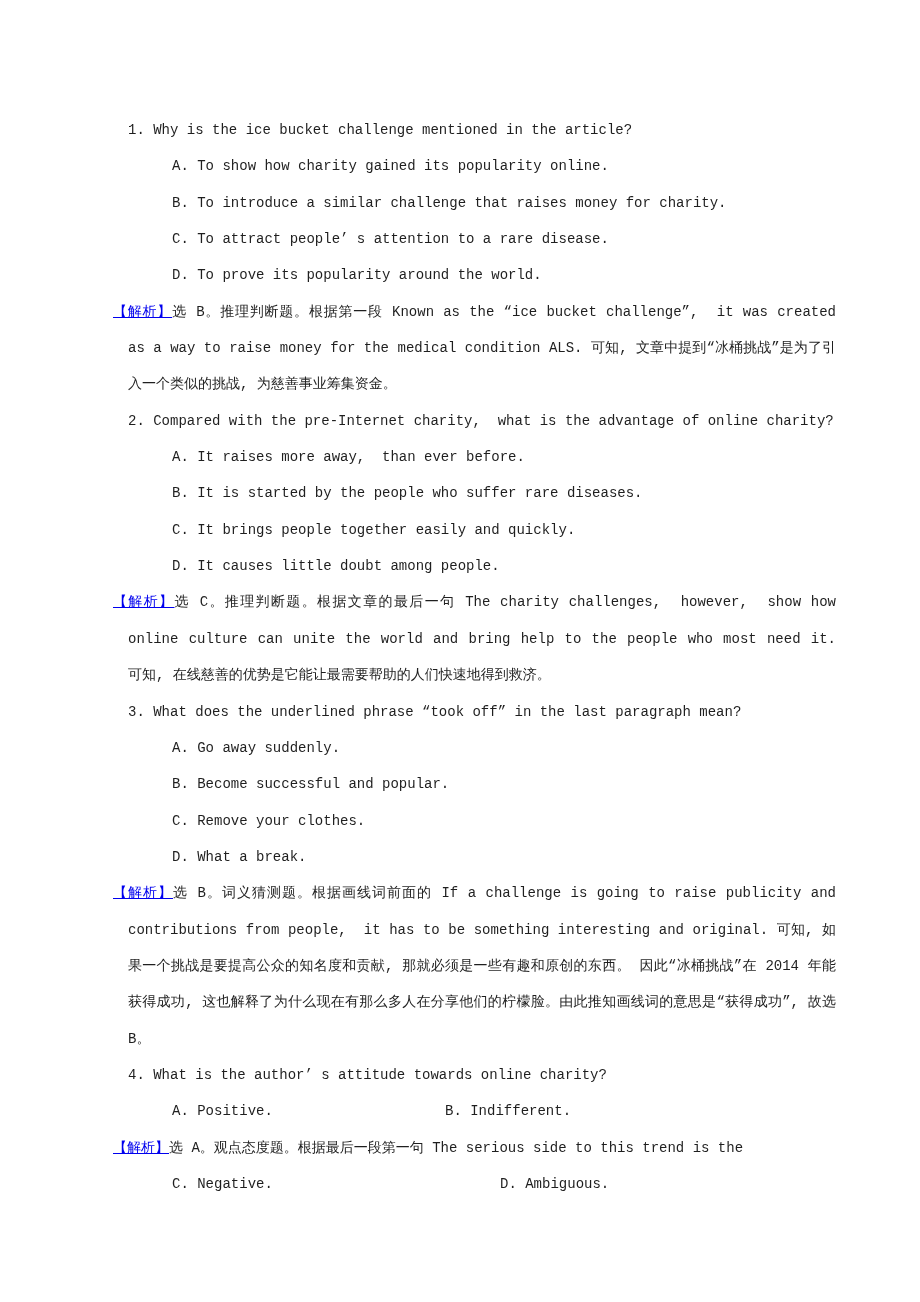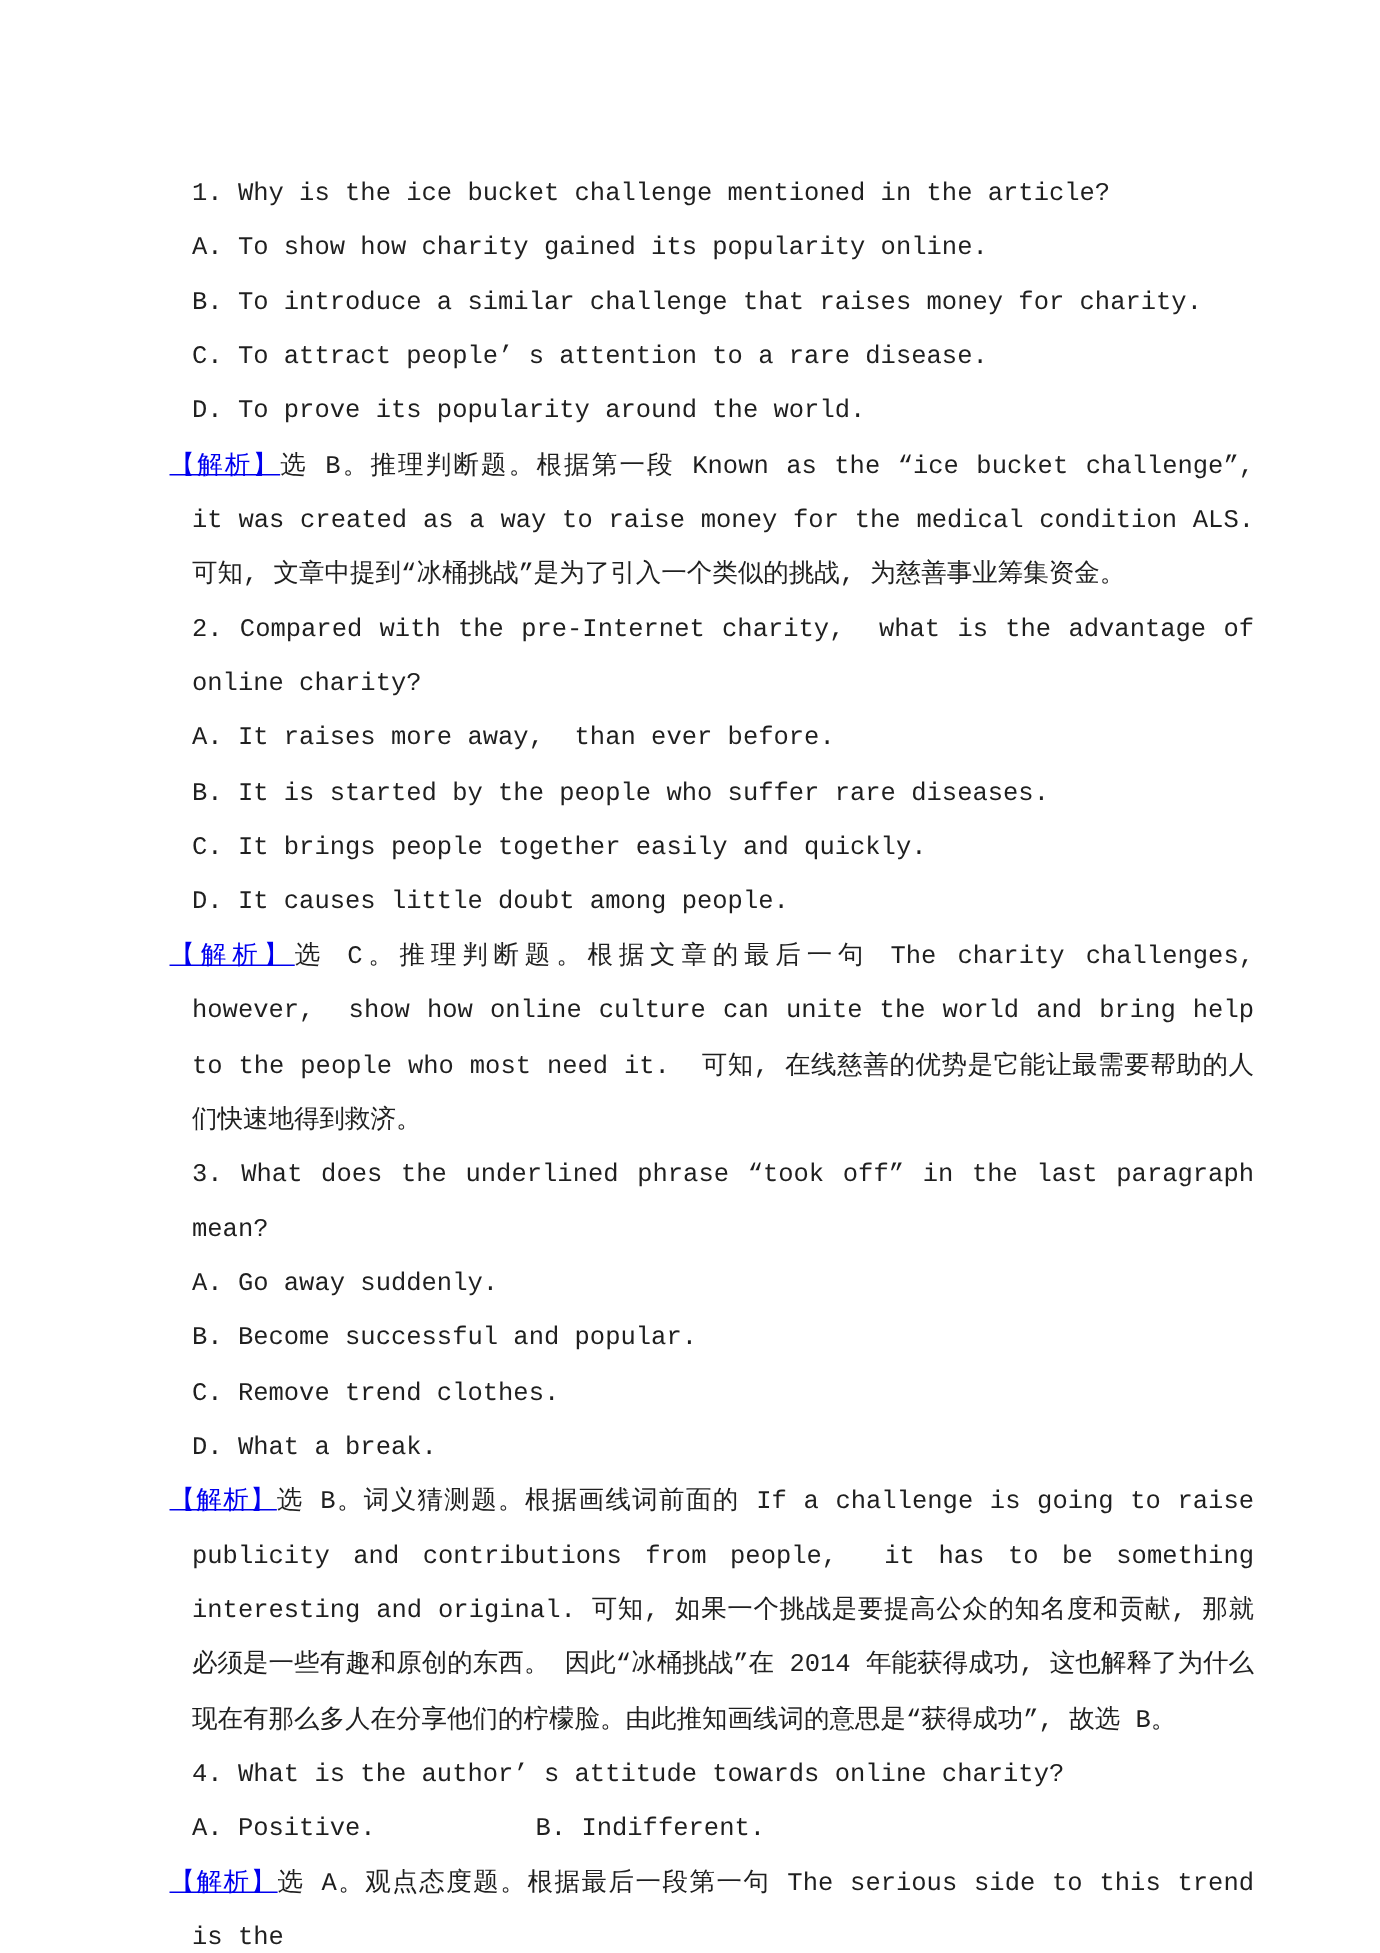--- a/index.html
+++ b/index.html
@@ -7,28 +7,28 @@
     width: 920px;
     height: 1302px;
     background: #ffffff;
     overflow: hidden;
     font-family: "Liberation Mono", "DejaVu Sans Mono", monospace;
     color: #1f1f1f;
   }
   .doc { padding: 112px 84px 0 128px; }
   .line {
     margin: 0;
-    font-size: 17px;
+    font-size: 14px;
     line-height: 36.35px;
     white-space: pre-wrap;
     text-align: justify;
   }
   .analysis { text-indent: -15px; }
   .analysis-tag { color: #0000ee; text-decoration: underline; }
-  .opt { vertical-align: top; }
+  .opt { vertical-align: top; margin-left: 44px; }
   .w1 { display: inline-block; min-width: 229px; text-indent: 0; }
   .w2 { display: inline-block; min-width: 284px; text-indent: 0; }
 </style>
 </head>
 <body style="background: rgb(255, 255, 255); color: rgb(31, 31, 31);">
 
 <main class="doc">
     <section>
       <p class="line"><span>1.</span> <span>Why is the ice bucket challenge mentioned in the article?</span></p>
       <p class="line"><span class="opt"><span>A.</span> <span>To show how charity gained its popularity online.</span></span></p>
@@ -42,21 +42,21 @@
       <p class="line"><span class="opt"><span>A.</span> <span>It raises more away,  than ever before.</span></span></p>
       <p class="line"><span class="opt"><span>B.</span> <span>It is started by the people who suffer rare diseases.</span></span></p>
       <p class="line"><span class="opt"><span>C.</span> <span>It brings people together easily and quickly.</span></span></p>
       <p class="line"><span class="opt"><span>D.</span> <span>It causes little doubt among people.</span></span></p>
       <p class="line analysis"><span class="analysis-tag" style="color: rgb(0, 0, 238);">【解析】</span><span>选 C。推理判断题。根据文章的最后一句 The charity challenges,  however,  show how online culture can unite the world and bring help to the people who most need it.  可知, 在线慈善的优势是它能让最需要帮助的人们快速地得到救济。</span></p>
     </section>
     <section>
       <p class="line"><span>3.</span> <span>What does the underlined phrase “took off” in the last paragraph mean?</span></p>
       <p class="line"><span class="opt"><span>A.</span> <span>Go away suddenly.</span></span></p>
       <p class="line"><span class="opt"><span>B.</span> <span>Become successful and popular.</span></span></p>
-      <p class="line"><span class="opt"><span>C.</span> <span>Remove trend clothes.</span></span></p>
+      <p class="line"><span class="opt"><span>C.</span> <span>Remove your clothes.</span></span></p>
       <p class="line"><span class="opt"><span>D.</span> <span>What a break.</span></span></p>
       <p class="line analysis"><span class="analysis-tag" style="color: rgb(0, 0, 238);">【解析】</span><span>选 B。词义猜测题。根据画线词前面的 If a challenge is going to raise publicity and contributions from people,  it has to be something interesting and original. 可知, 如果一个挑战是要提高公众的知名度和贡献, 那就必须是一些有趣和原创的东西。 因此“冰桶挑战”在 2014 年能获得成功, 这也解释了为什么现在有那么多人在分享他们的柠檬脸。由此推知画线词的意思是“获得成功”, 故选 B。</span></p>
     </section>
     <section>
       <p class="line"><span>4.</span> <span>What is the author’ s attitude towards online charity?</span></p>
       <p class="line"><span class="opt w1"><span>A.</span> <span>Positive.</span></span><span class="opt"><span>B.</span> <span>Indifferent.</span></span></p>
       <p class="line analysis"><span class="analysis-tag" style="color: rgb(0, 0, 238);">【解析】</span><span>选 A。观点态度题。根据最后一段第一句 The serious side to this trend is the</span></p>
       <p class="line"><span class="opt w2"><span>C.</span> <span>Negative.</span></span><span class="opt"><span>D.</span> <span>Ambiguous.</span></span></p>
     </section>
   </main>

